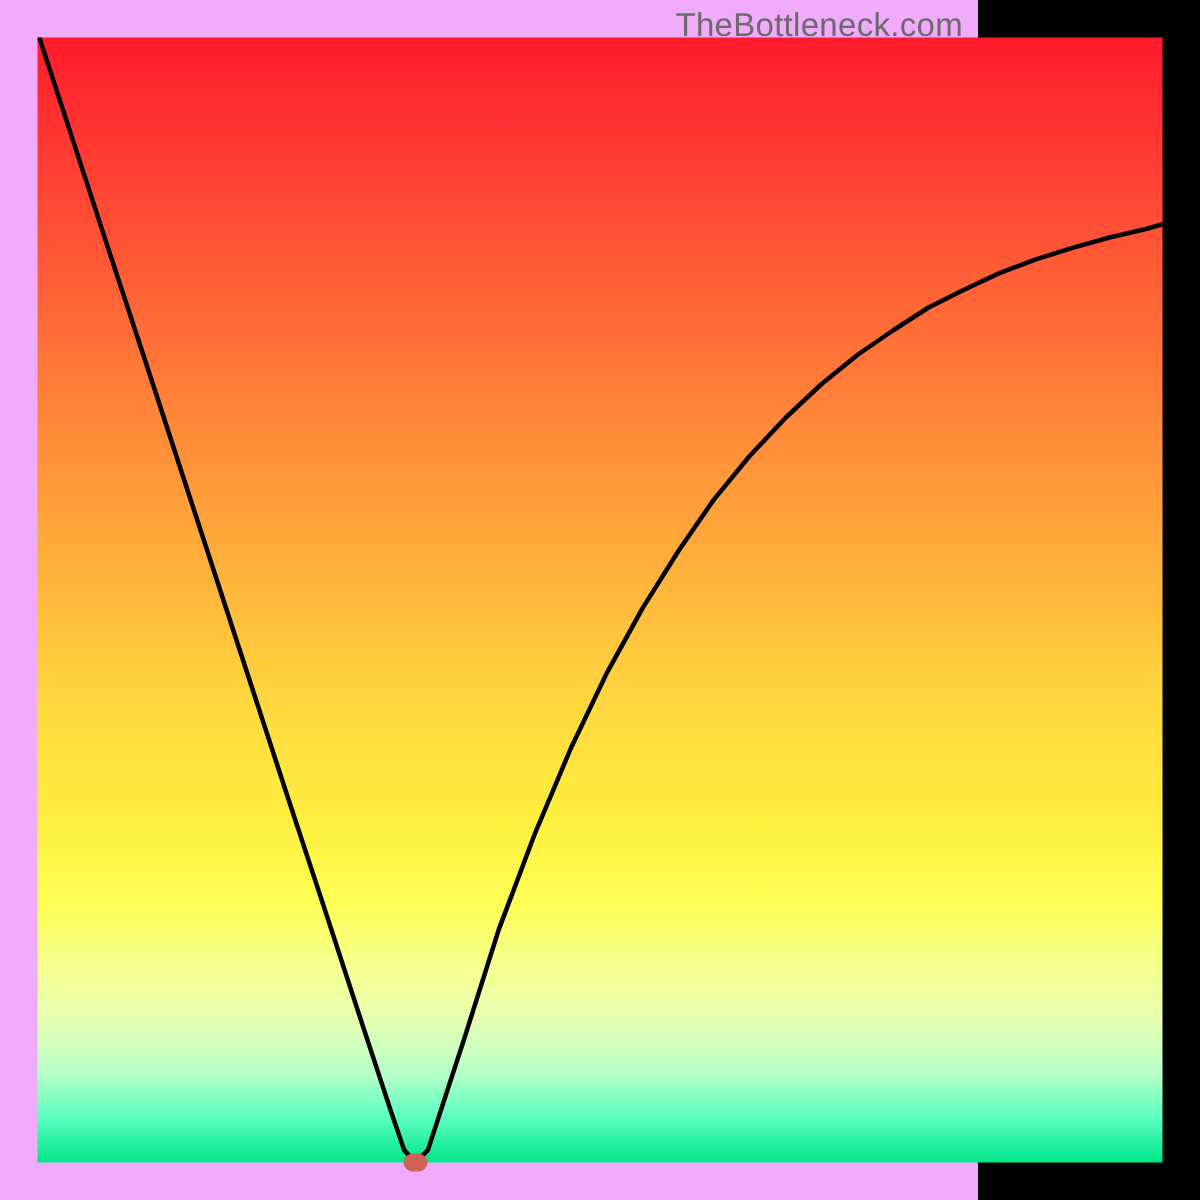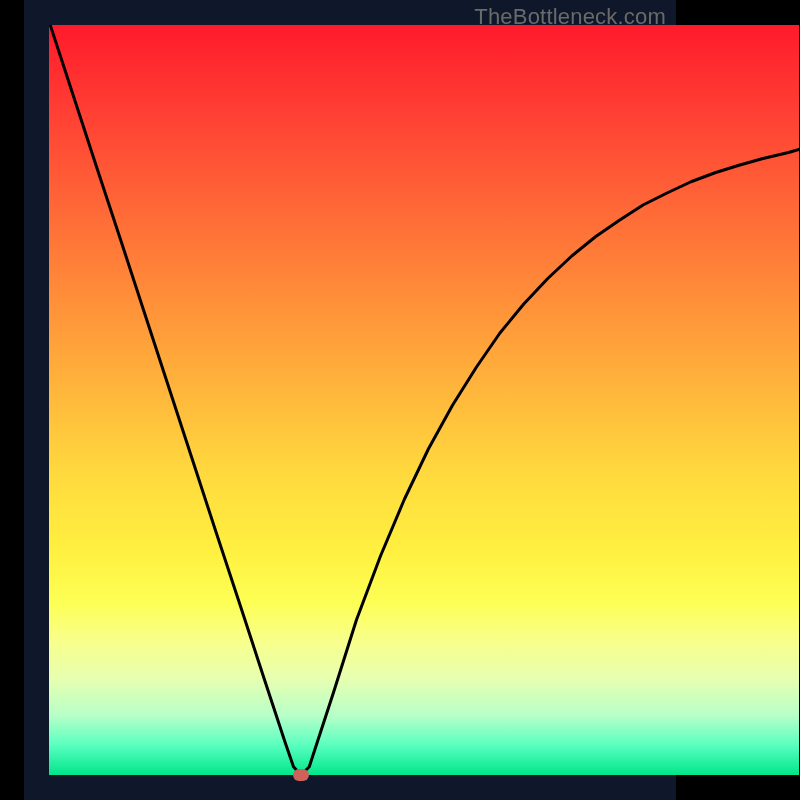--- a/index.html
+++ b/index.html
@@ -1,22 +1,21 @@
 <!DOCTYPE html>
 <html><head>
 <meta charset="utf-8">
 <style>
   * { margin: 0; padding: 0; box-sizing: border-box; }
   html, body { width: 800px; height: 800px; overflow: hidden; background: #000; }
   .chart-container {
     position: relative;
     width: 652px;
     height: 800px;
-    background: #0f172a;
-    margin-left: 24px;
+    background: #f0abfc;
   }
   .plot-area {
     position: absolute;
     left: 25px;
     top: 25px;
     width: 750px;
     height: 750px;
     background: linear-gradient(to bottom,
       #ff1a2b 0%,
       #ff3a33 10%,

